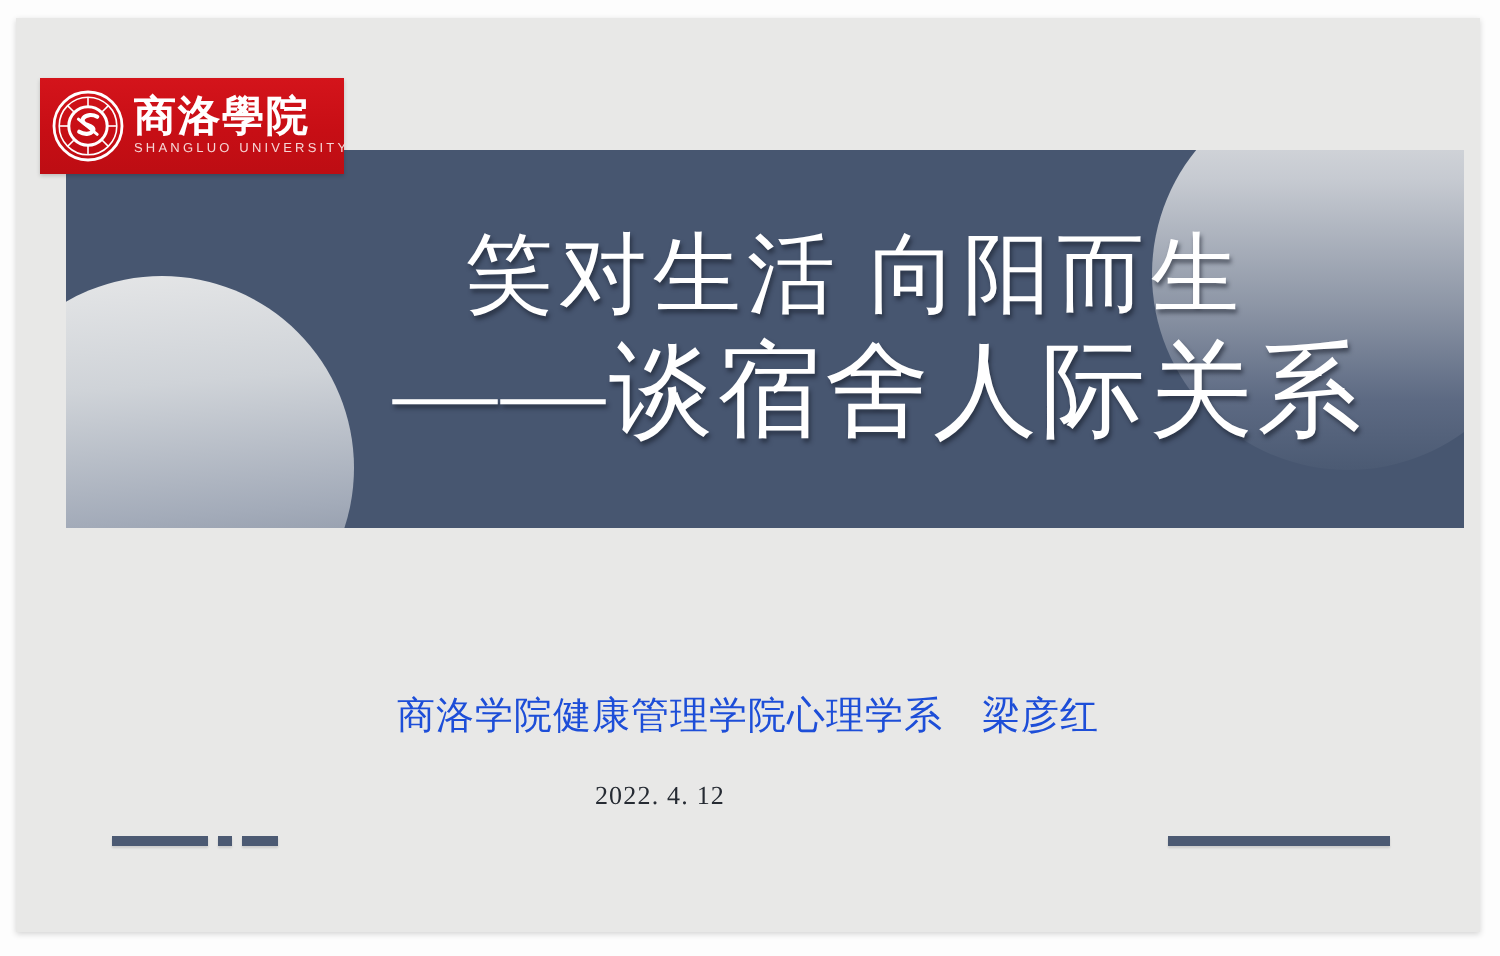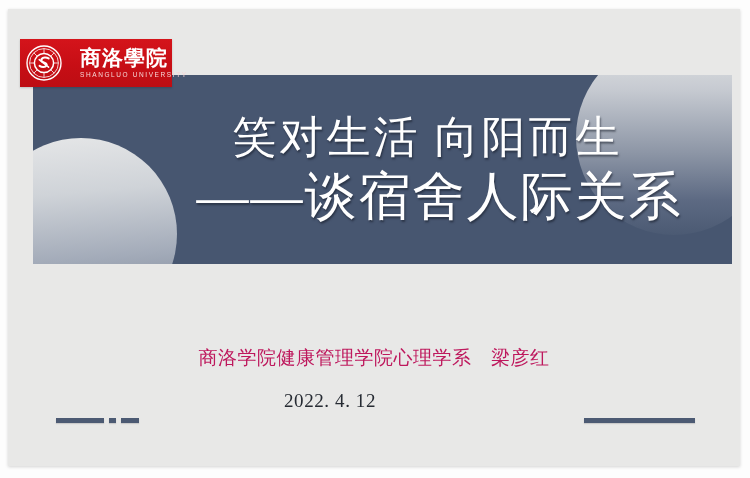--- a/index.html
+++ b/index.html
@@ -120,21 +120,21 @@
     box-shadow: 0 1px 2px rgba(0,0,0,0.18);
   }
   #logo-seal {
     position: relative;
     width: 36px;
     height: 36px;
     margin-left: 6px;
     flex: 0 0 auto;
   }
   #logo-wordmark {
-    margin-left: 18px;
+    margin-left: 5px;
     display: flex;
     flex-direction: column;
     justify-content: center;
     line-height: 1;
   }
   #logo-cn-name {
     color: #ffffff;
     font-family: "Liberation Serif", "DejaVu Serif", serif;
     font-size: 21px;
     font-weight: 700;
@@ -150,35 +150,35 @@
     white-space: nowrap;
   }
 
   
   #presenter-line {
     position: absolute;
     left: 0;
     top: 336px;
     width: 732px;
     text-align: center;
-    color: #be185d;
+    color: #1d4ed8;
     font-family: "Liberation Serif", "DejaVu Serif", serif;
     font-size: 19px;
     letter-spacing: 0.5px;
     white-space: nowrap;
   }
   #date-line {
     position: absolute;
     left: 0;
     top: 381px;
     width: 644px;
     text-align: center;
     color: #262b33;
     font-family: "Liberation Serif", "DejaVu Serif", serif;
-    font-size: 19px;
+    font-size: 13px;
     letter-spacing: 0.6px;
     white-space: nowrap;
   }
 
   
   .rule {
     position: absolute;
     background: #4c5a73;
     box-shadow: 0 1px 1px rgba(0,0,0,0.12);
   }

